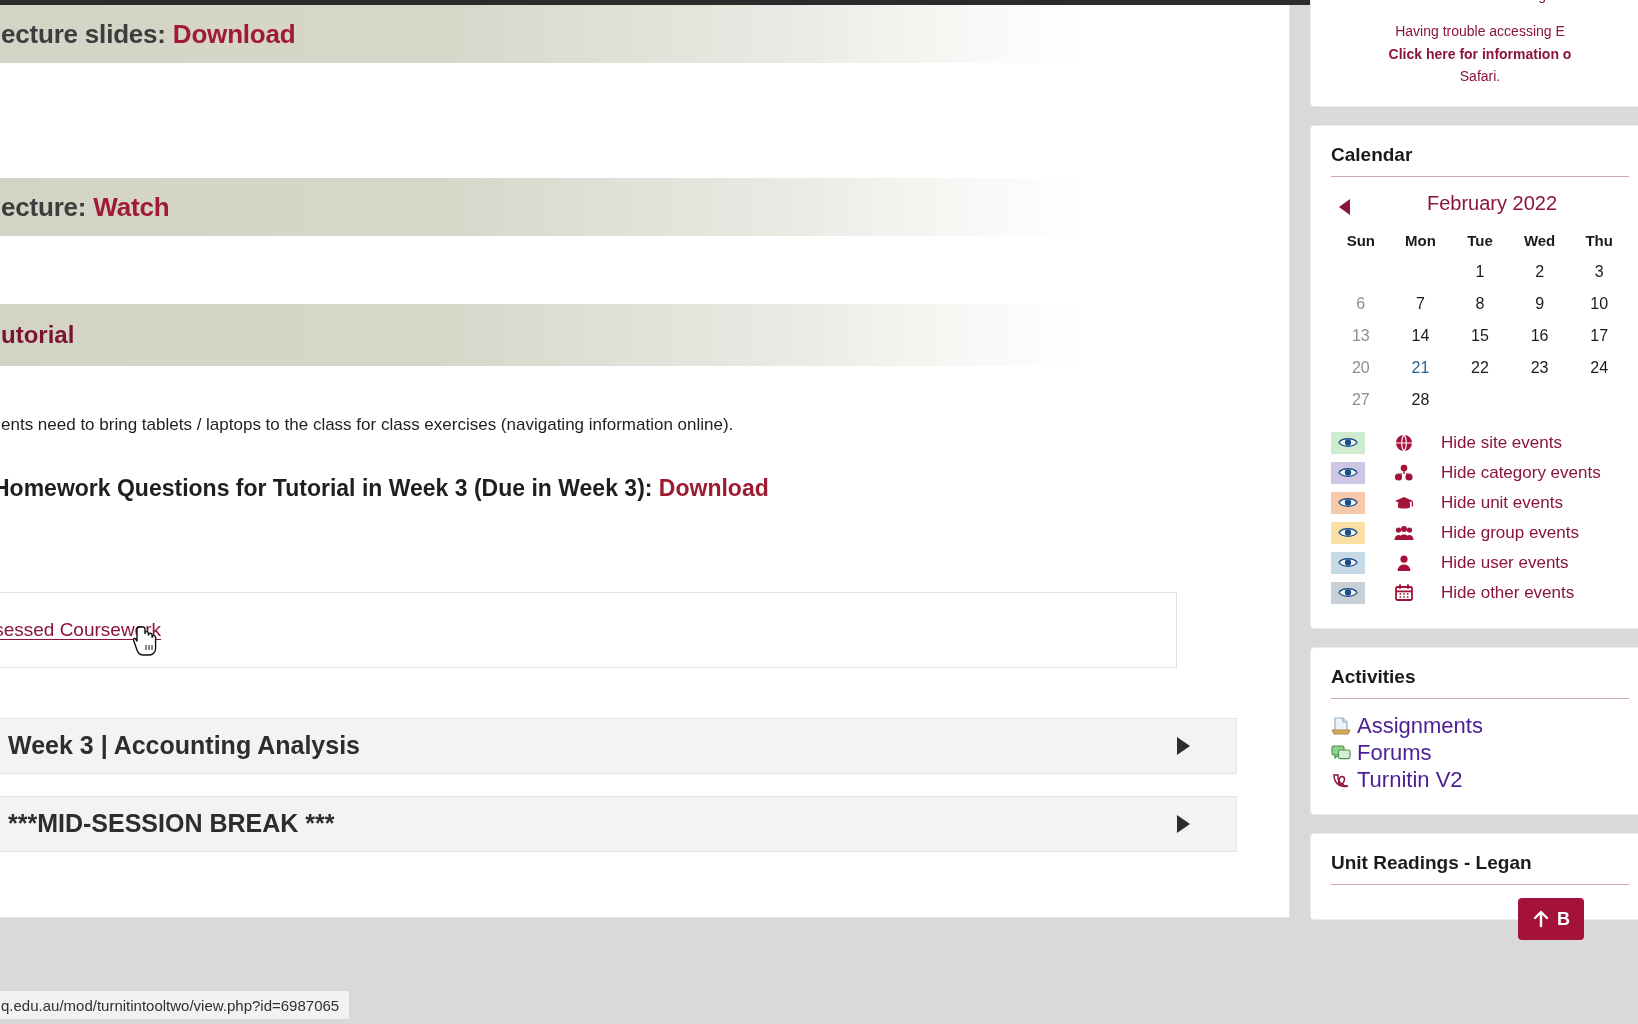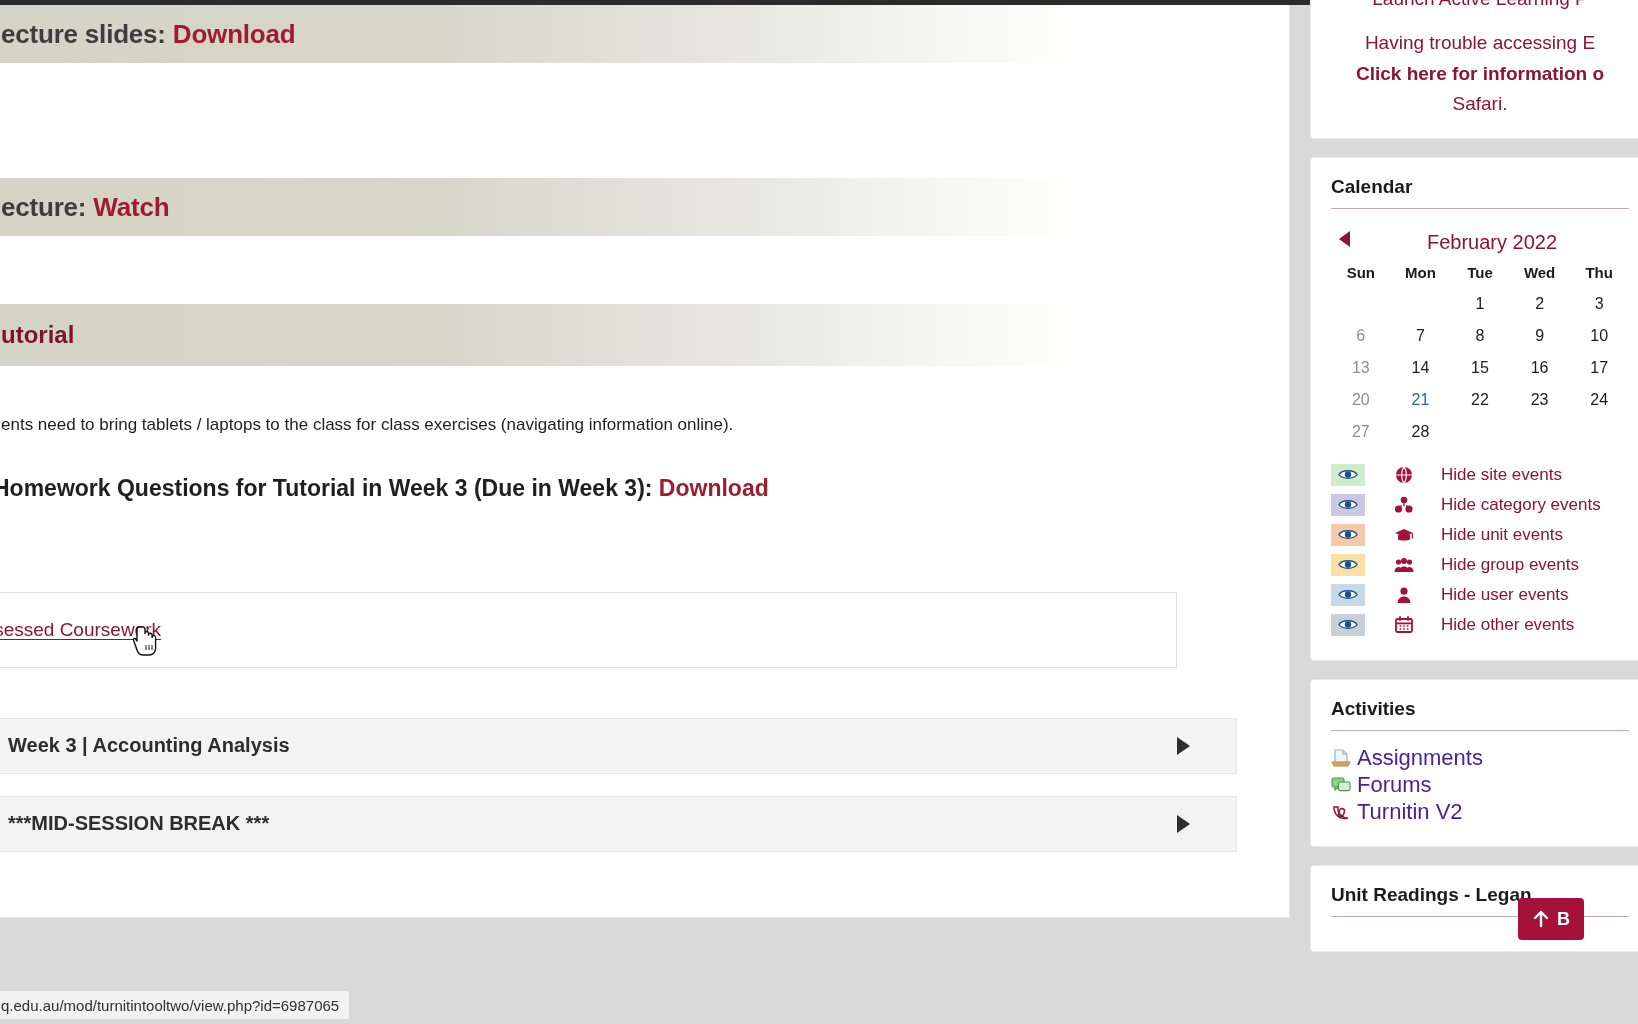--- a/index.html
+++ b/index.html
@@ -134,21 +134,21 @@
     height: 56px;
     background: #f3f3f3;
     border: 1px solid #e6e6e6;
     display: flex;
     align-items: center;
     justify-content: space-between;
     padding: 0 46px 0 86px;
     cursor: pointer;
   }
   .week-title {
-    font-size: 20px;
+    font-size: 25px;
     font-weight: bold;
     color: #2d2d2d;
     white-space: nowrap;
   }
   .tri {
     width: 0; height: 0;
     border-left: 13px solid #2d2d2d;
     border-top: 9px solid transparent;
     border-bottom: 9px solid transparent;
   }
@@ -185,33 +185,33 @@
   .notice-block {
     background: #fff;
     border: 1px solid #ececec;
     border-radius: 4px;
     padding: 0 20px 18px 20px;
     margin-bottom: 18px;
     text-align: center;
     margin-top: -22px;
   }
   .notice-line {
-    font-size: 19px;
+    font-size: 14px;
     color: #8a1538;
     line-height: 1.6;
     white-space: nowrap;
     overflow: hidden;
   }
   .notice-link { color: #8a1538; cursor: pointer; font-weight: bold; }
   .notice-spacer { height: 14px; }
 
   
   .cal-nav {
     display: flex;
-    align-items: flex-start;
+    align-items: flex-end;
     padding: 8px 0 10px 0;
     position: relative;
   }
   .cal-prev {
     width: 0; height: 0;
     border-right: 11px solid #8a1538;
     border-top: 8px solid transparent;
     border-bottom: 8px solid transparent;
     margin-left: 8px;
     cursor: pointer;

